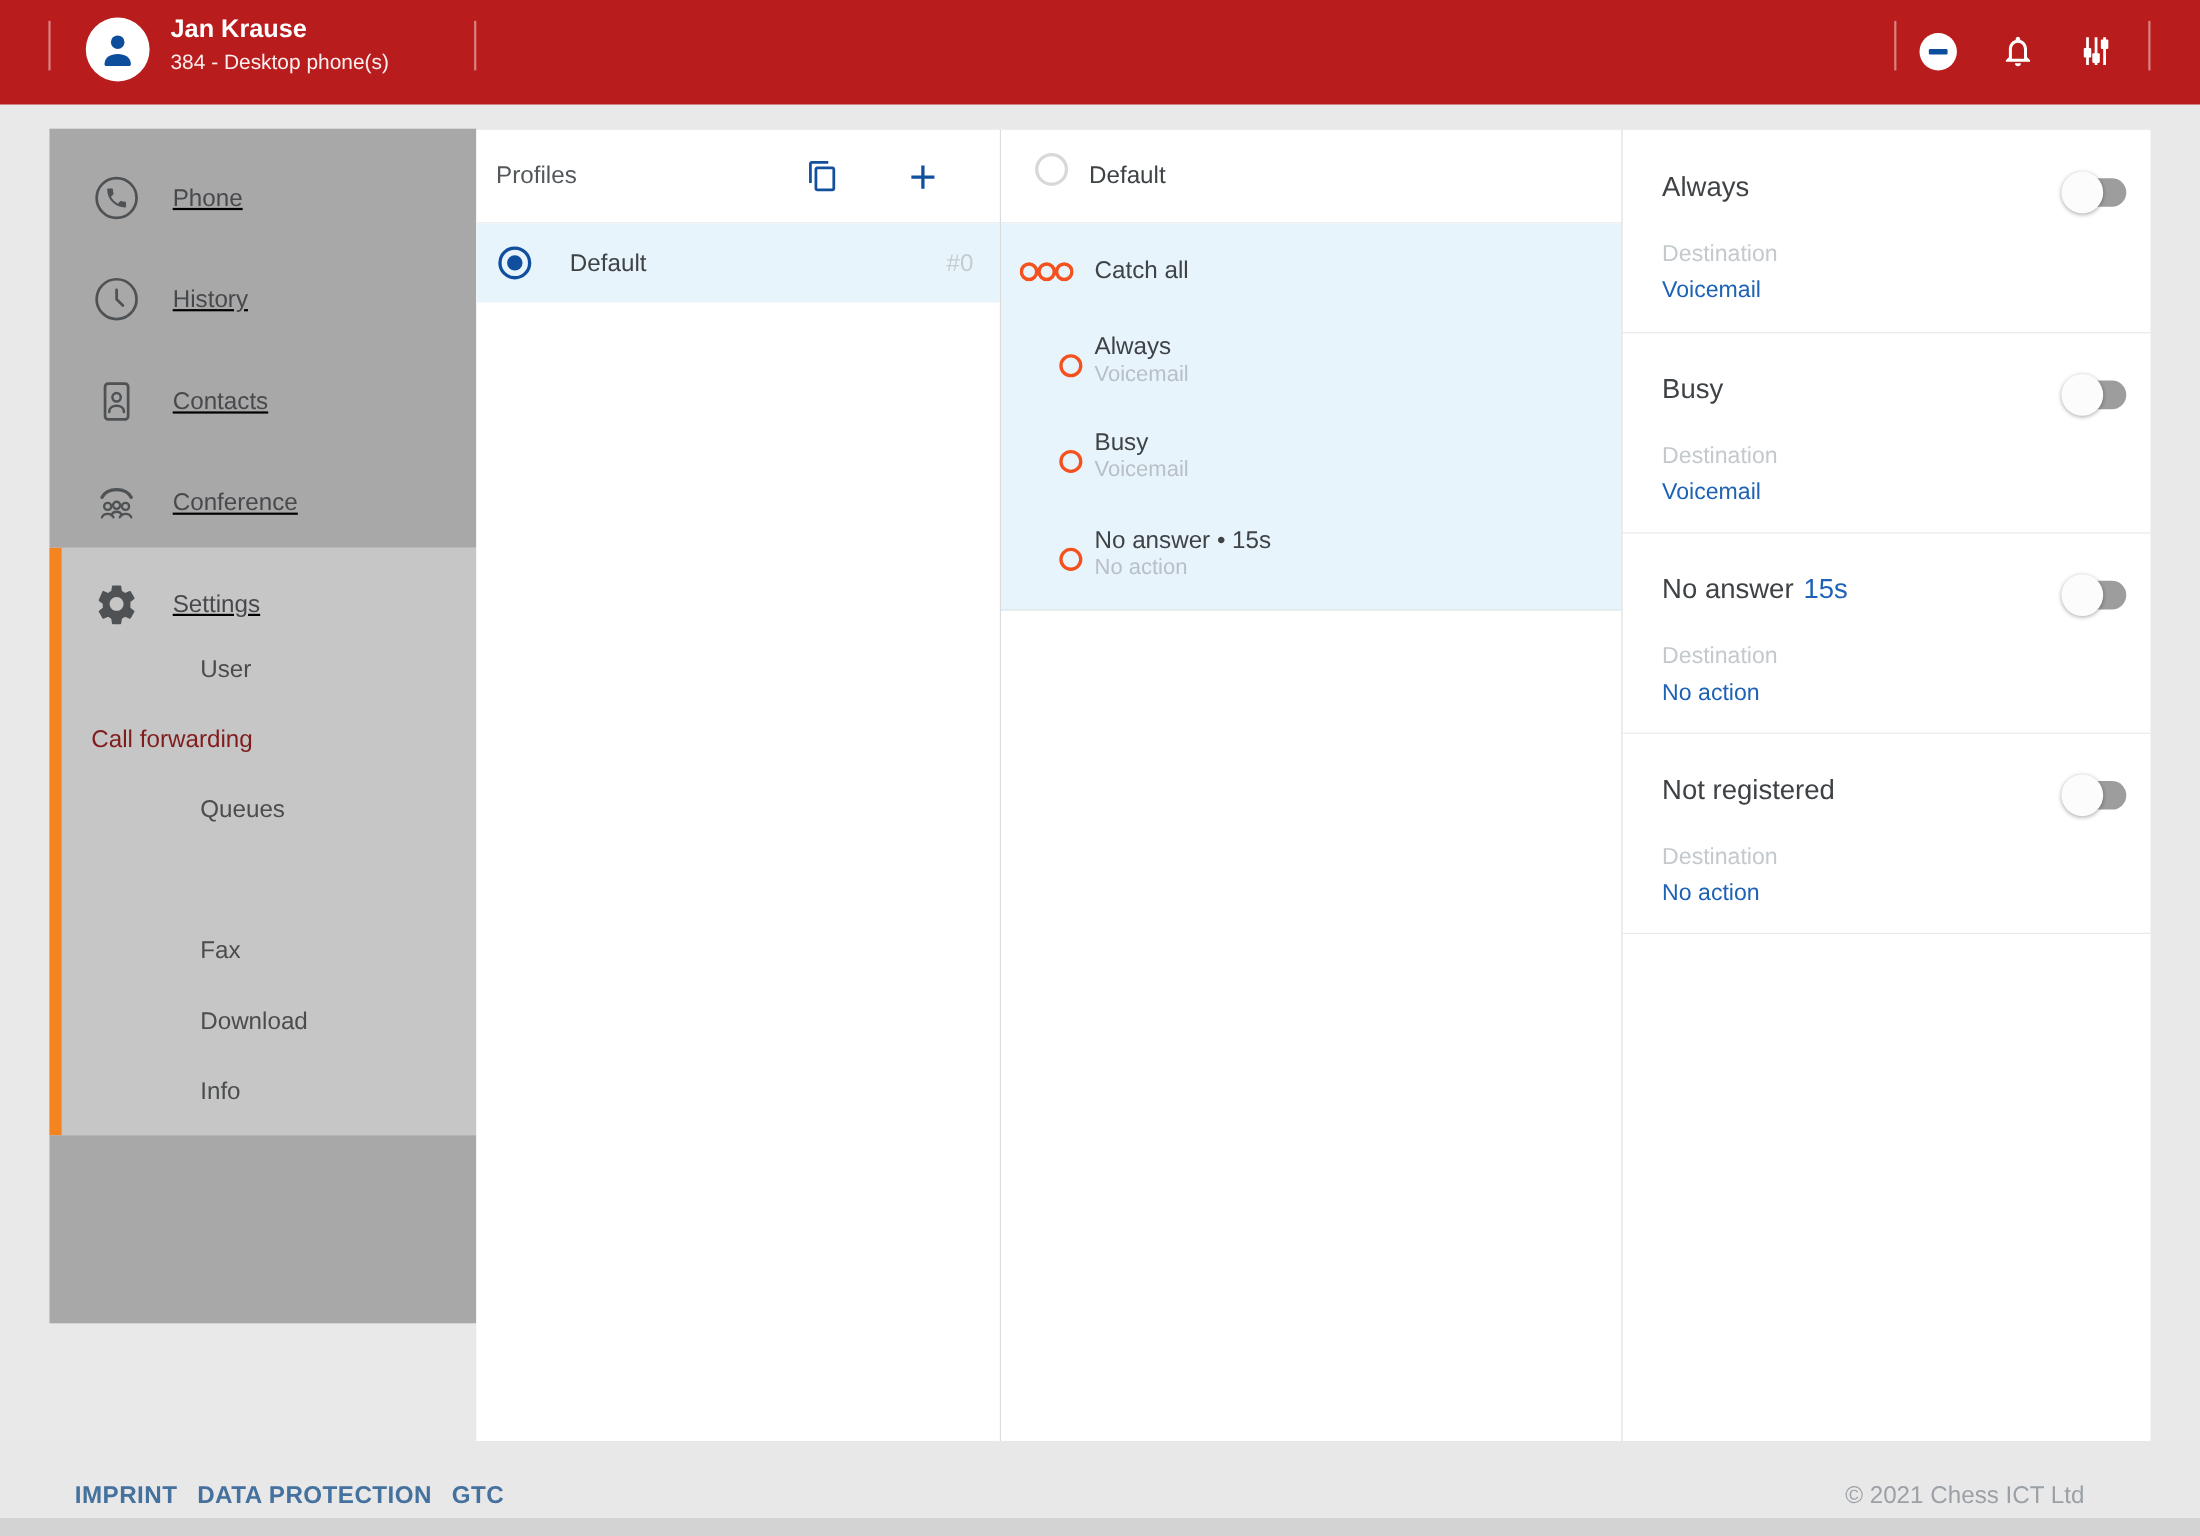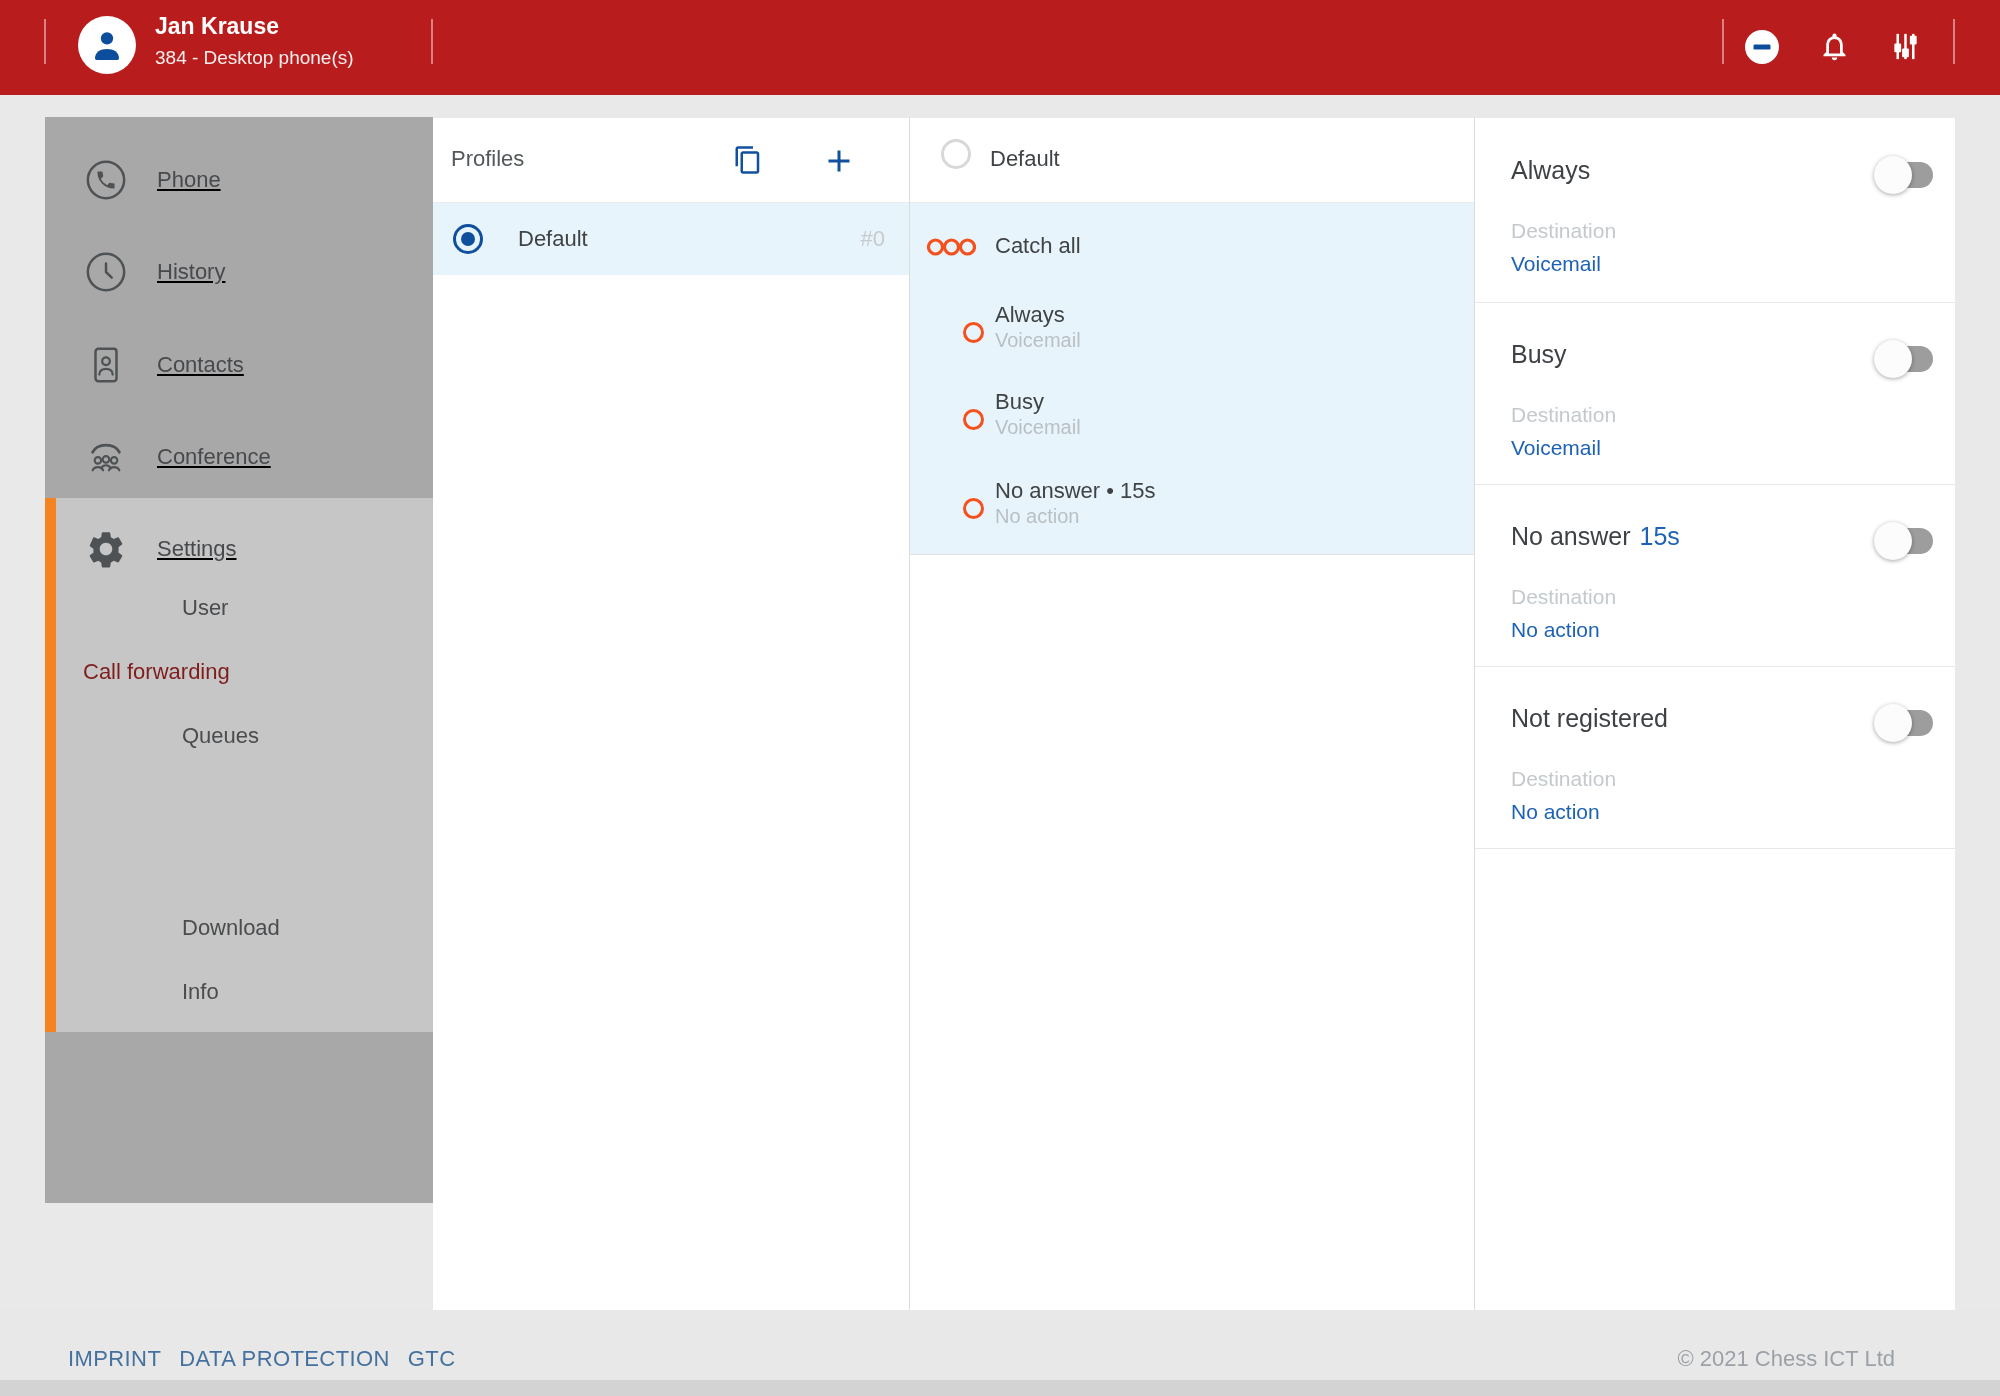--- a/index.html
+++ b/index.html
@@ -66,21 +66,21 @@
   .sec-title{position:absolute;left:36px;top:38px;font-size:25px;color:#3f4245;}
   .sec-title .sfx{color:#1d62b4;margin-left:9px;}
   .toggle{position:absolute;right:22px;top:44px;width:56px;height:26px;border-radius:13px;background:#9d9d9d;cursor:pointer;}
   .knob{position:absolute;left:-3px;top:-6px;width:38px;height:38px;border-radius:50%;background:#fcfcfc;
         box-shadow:0 1px 4px rgba(0,0,0,.35);}
   .dest-label{position:absolute;left:36px;top:101px;font-size:21px;color:#c3c9cd;}
   .dest-value{position:absolute;left:36px;top:134px;font-size:21px;color:#1d62b4;cursor:pointer;}
 
   
   .footer{position:absolute;left:0;top:1310px;width:2000px;height:86px;background:#e8e8e8;}
-  .flinks{position:absolute;left:68px;top:36px;display:flex;gap:18px;}
+  .flinks{position:absolute;left:68px;top:36px;display:flex;gap:18px;font-weight:bold;}
   .flink{font-size:22px;color:#44719e;letter-spacing:.4px;cursor:pointer;}
   .fcopy{position:absolute;right:105px;top:36px;font-size:22px;color:#9ba1a7;}
   .bottom-strip{position:absolute;left:0;top:1380px;width:2000px;height:16px;background:#d3d3d3;}
 </style>
 </head>
 <body>
 
 <header class="topbar">
   <div class="tb-sep" style="left:44px"></div>
   <div class="avatar">
@@ -169,20 +169,23 @@
     </div>
     <div class="subrow" style="top:91px">
       <span class="slabel">User</span>
     </div>
     <div class="subrow active" style="top:155px">
       <span class="slabel">Call forwarding</span>
     </div>
     <div class="subrow" style="top:219px">
       <span class="slabel">Queues</span>
     </div>
+    <div class="subrow" style="top:347px">
+      <span class="slabel">Fax</span>
+    </div>
     <div class="subrow" style="top:411px">
       <span class="slabel">Download</span>
     </div>
     <div class="subrow" style="top:475px">
       <span class="slabel">Info</span>
     </div>
   </div>
 
   <div class="side-filler"></div>
 

